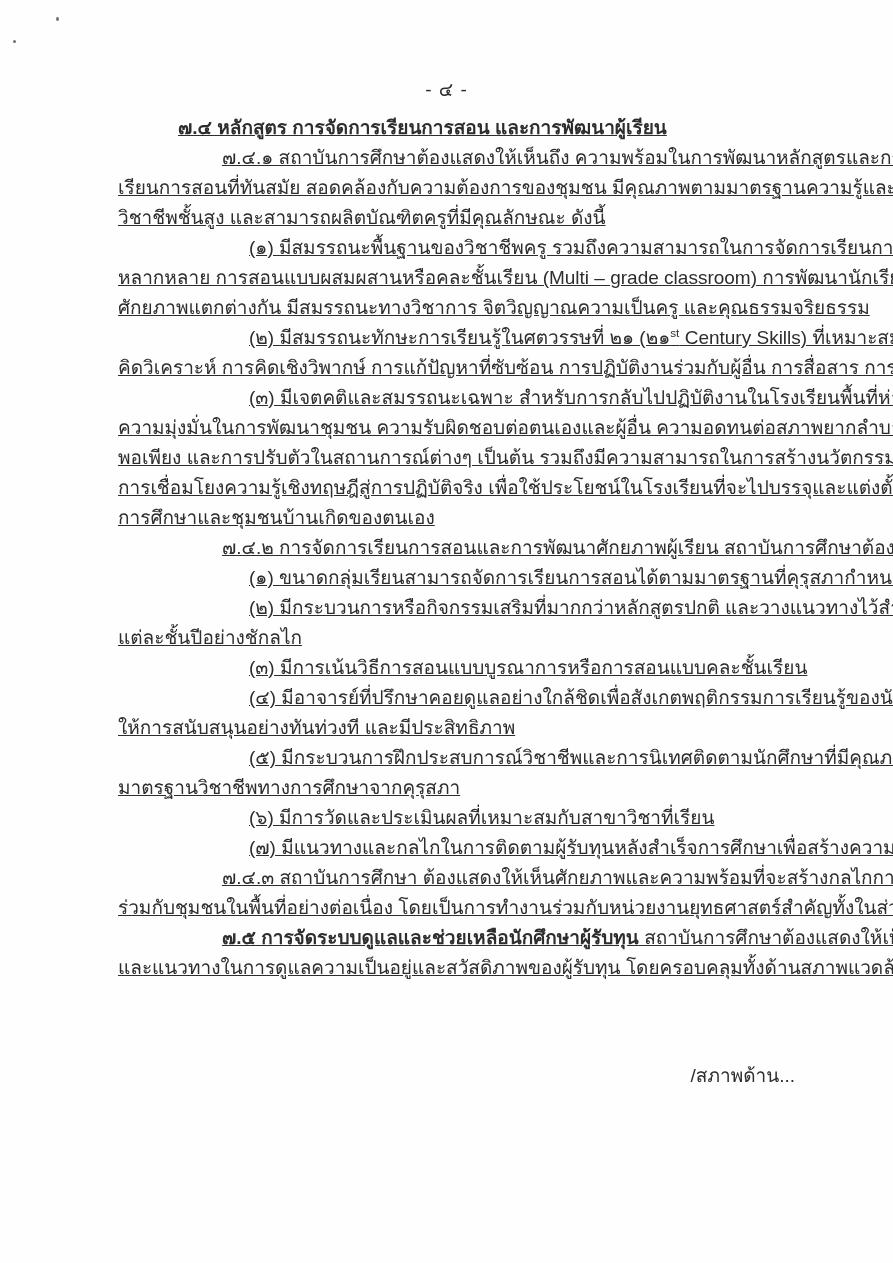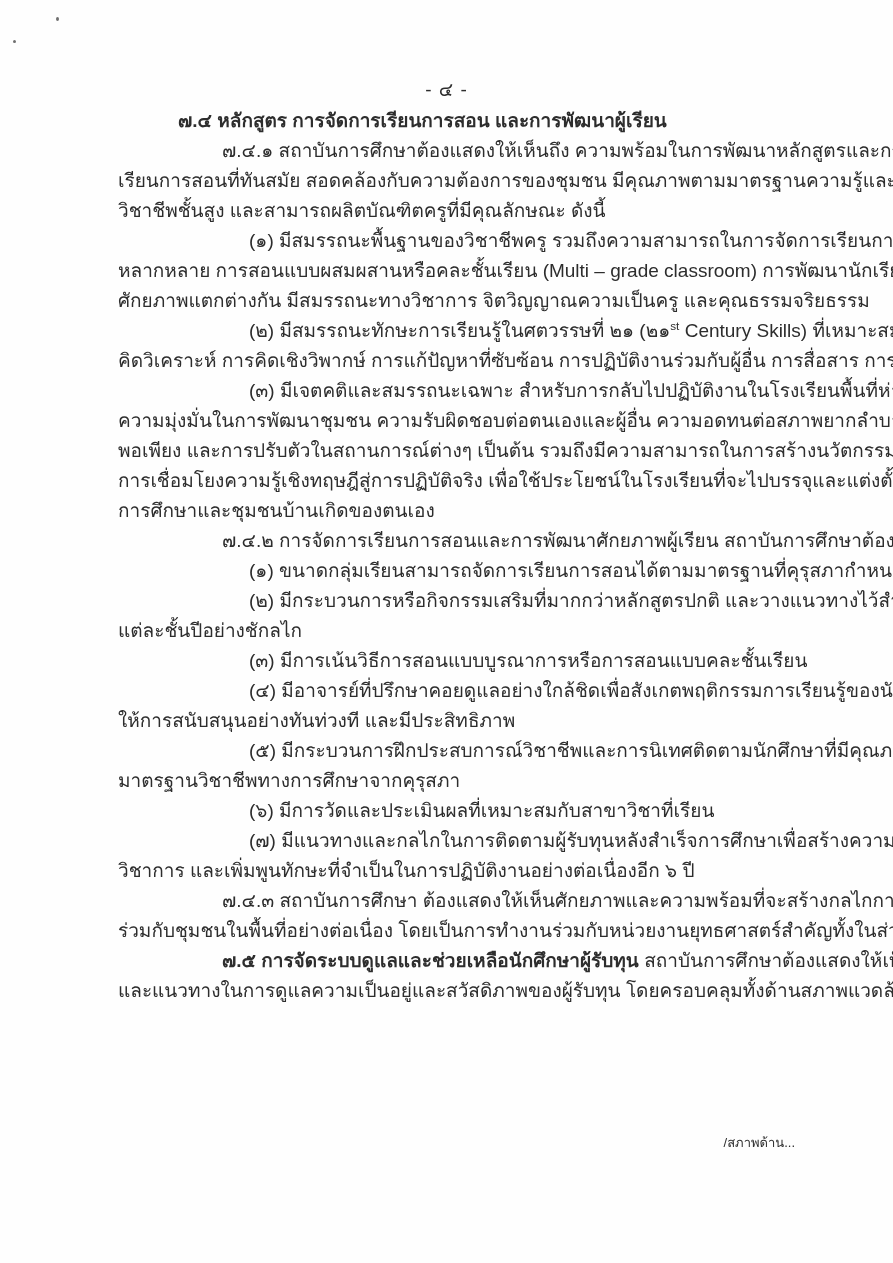--- a/index.html
+++ b/index.html
@@ -20,44 +20,45 @@
     position: absolute;
     top: 74px;
     left: 0;
     width: 893px;
     text-align: center;
     font-size: 19px;
     letter-spacing: 1px;
   }
   .content {
     position: absolute;
-    top: 106px;
+    top: 113px;
     left: 118px;
     width: 700px;
+    text-decoration: underline;
   }
   .line {
     height: 30px;
     line-height: 30px;
     font-size: 19px;
     white-space: nowrap;
   }
   .line.heading { font-weight: bold; padding-left: 60px; }
   .line.sub     { padding-left: 104px; }
   .line.item    { padding-left: 131px; }
   .line .bold-lead { font-weight: bold; }
   .line sup {
     font-size: 0.62em;
     vertical-align: super;
     line-height: 0;
   }
   .continuation {
     position: absolute;
-    top: 1128px;
+    top: 1061px;
     right: 98px;
-    font-size: 13px;
+    font-size: 19px;
     line-height: 30px;
   }
   .speck {
     position: absolute;
     background: #6f6f6f;
     border-radius: 50%;
   }
   .speck.s1 { top: 17px; left: 56px; width: 3px; height: 4px; }
   .speck.s2 { top: 40px; left: 13px; width: 3px; height: 3px; }
 </style>
@@ -93,21 +94,20 @@
     <div class="line item">(๑) ขนาดกลุ่มเรียนสามารถจัดการเรียนการสอนได้ตามมาตรฐานที่คุรุสภากำหนด</div>
     <div class="line item">(๒) มีกระบวนการหรือกิจกรรมเสริมที่มากกว่าหลักสูตรปกติ และวางแนวทางไว้สำหรับนักศึกษา</div>
     <div class="line">แต่ละชั้นปีอย่างชักลไก</div>
     <div class="line item">(๓) มีการเน้นวิธีการสอนแบบบูรณาการหรือการสอนแบบคละชั้นเรียน</div>
     <div class="line item">(๔) มีอาจารย์ที่ปรึกษาคอยดูแลอย่างใกล้ชิดเพื่อสังเกตพฤติกรรมการเรียนรู้ของนักศึกษา</div>
     <div class="line">ให้การสนับสนุนอย่างทันท่วงที และมีประสิทธิภาพ</div>
     <div class="line item">(๕) มีกระบวนการฝึกประสบการณ์วิชาชีพและการนิเทศติดตามนักศึกษาที่มีคุณภาพตาม</div>
     <div class="line">มาตรฐานวิชาชีพทางการศึกษาจากคุรุสภา</div>
     <div class="line item">(๖) มีการวัดและประเมินผลที่เหมาะสมกับสาขาวิชาที่เรียน</div>
     <div class="line item">(๗) มีแนวทางและกลไกในการติดตามผู้รับทุนหลังสำเร็จการศึกษาเพื่อสร้างความต่อเนื่องทาง</div>
-    <div class="line">วิชาการ และเพิ่มพูนทักษะที่จำเป็นในการปฏิบัติงานอย่างต่อเนื่องอีก ๖ ปี</div>
     <div class="line sub">๗.๔.๓ สถาบันการศึกษา ต้องแสดงให้เห็นศักยภาพและความพร้อมที่จะสร้างกลไกการทำงาน</div>
     <div class="line">ร่วมกับชุมชนในพื้นที่อย่างต่อเนื่อง โดยเป็นการทำงานร่วมกับหน่วยงานยุทธศาสตร์สำคัญทั้งในส่วนกลางและท้องถิ่น</div>
 
     <div class="line sub"><span class="bold-lead">๗.๕ การจัดระบบดูแลและช่วยเหลือนักศึกษาผู้รับทุน</span><span> สถาบันการศึกษาต้องแสดงให้เห็นถึง กลไก</span></div>
 
     <div class="line">และแนวทางในการดูแลความเป็นอยู่และสวัสดิภาพของผู้รับทุน โดยครอบคลุมทั้งด้านสภาพแวดล้อมความเป็นอยู่</div>
   </div>
 
   <div class="continuation">/สภาพด้าน...</div>
 

